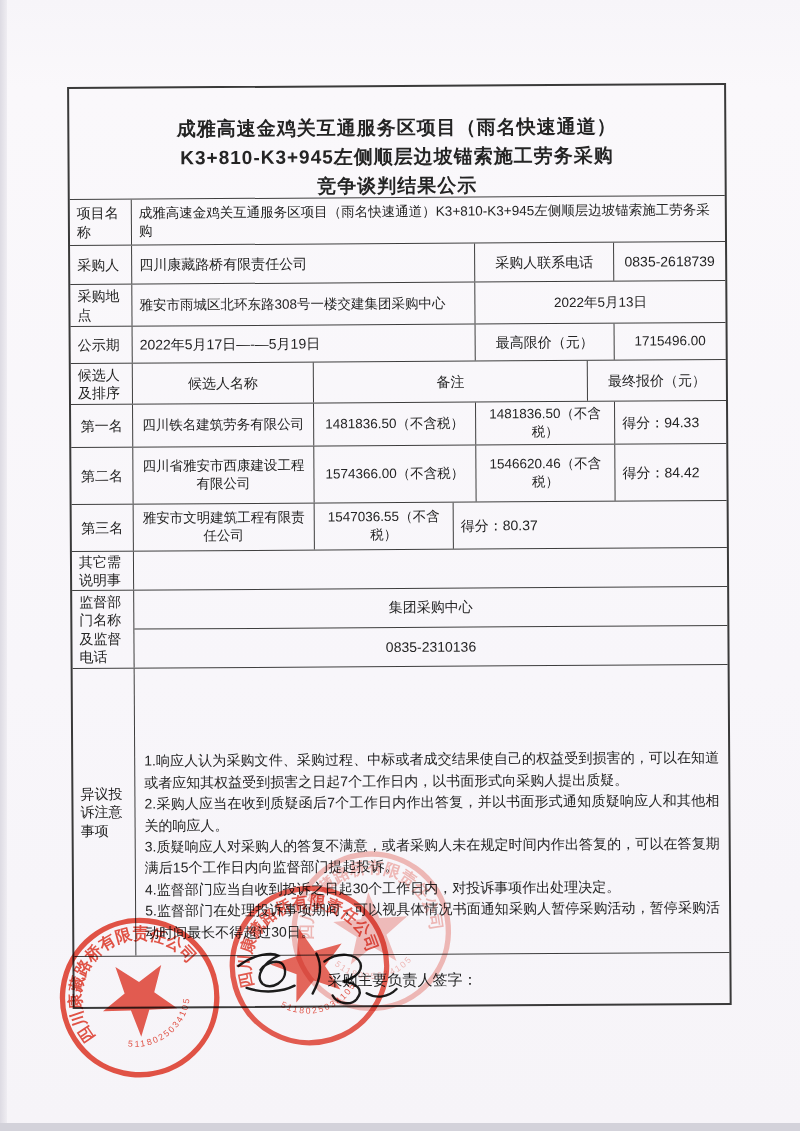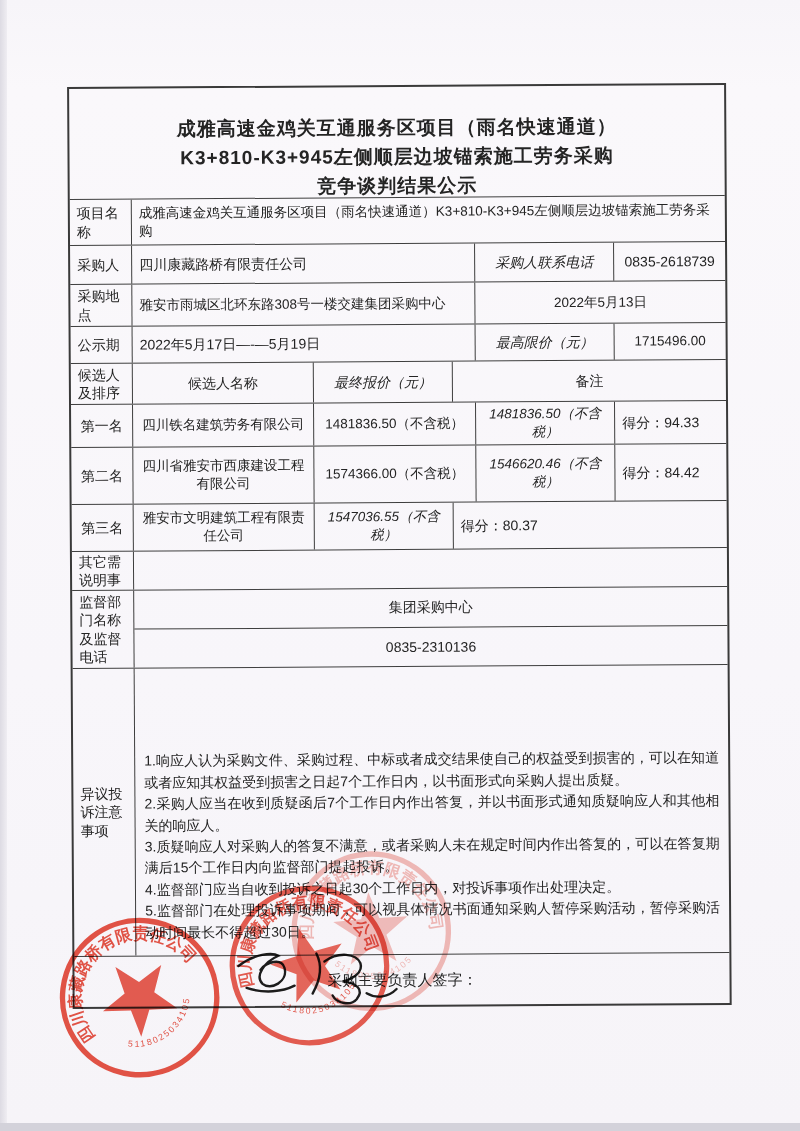--- a/index.html
+++ b/index.html
@@ -25,21 +25,21 @@
   .row{display:flex;box-sizing:border-box;}
   .row + .row{border-top:1.5px solid #3e3e3e;}
   .cell{
     box-sizing:border-box;padding:3px 7px;display:flex;flex-direction:column;
     justify-content:center;font-size:14px;line-height:1.3;
   }
   .cell + .cell{border-left:1.5px solid #3e3e3e;}
   .c1{flex:0 0 61px;}
   .c2{flex:0 0 181px;}
   .c3{flex:0 0 162px;}
-  .c4{flex:0 0 139px;font-style:italic;}
+  .c4{flex:0 0 139px;}
   .c5{flex:1 1 auto;}
   .span23{flex:0 0 343px;}
   .spanAll{flex:1 1 auto;}
   .center{text-align:center;align-items:center;}
   .left{text-align:left;align-items:flex-start;}
 
   .title-row{height:110px;justify-content:center;}
   .title-cell{flex:1;display:flex;flex-direction:column;justify-content:flex-start;
     padding-top:26px;text-align:center;}
   .title-line{font-size:19px;font-weight:bold;line-height:29px;letter-spacing:1px;}
@@ -116,22 +116,22 @@
     <div class="row r-publicity">
       <div class="cell c1 left">公示期</div>
       <div class="cell span23 left">2022年5月17日—-—5月19日</div>
       <div class="cell c4 center">最高限价（元）</div>
       <div class="cell c5 center small-text">1715496.00</div>
     </div>
 
     <div class="row r-chead">
       <div class="cell c1 left">候选人及排序</div>
       <div class="cell c2 center">候选人名称</div>
+      <div class="cell c5 center">备注</div>
       <div class="cell c4 center">最终报价（元）</div>
-      <div class="cell c5 center">备注</div>
     </div>
 
     <div class="row r-cand1">
       <div class="cell c1 center">第一名</div>
       <div class="cell c2 center small-text">四川铁名建筑劳务有限公司</div>
       <div class="cell c3 center small-text">1481836.50（不含税）</div>
       <div class="cell c4 center small-text">1481836.50（不含税）</div>
       <div class="cell c5 left">得分：94.33</div>
     </div>
 

